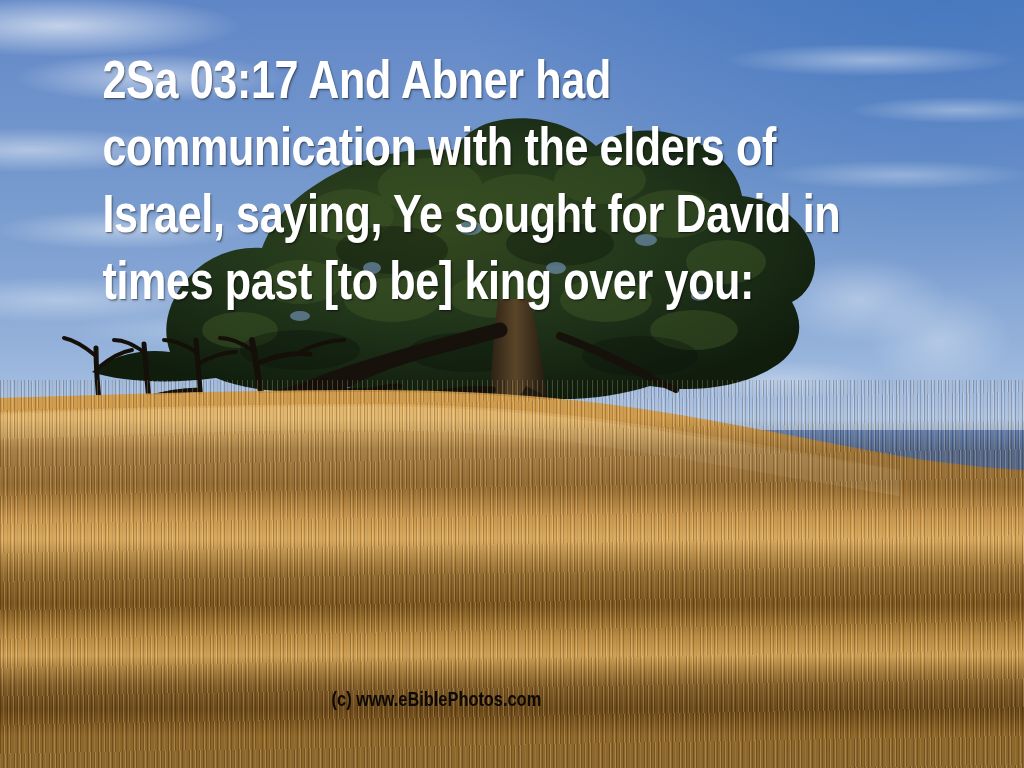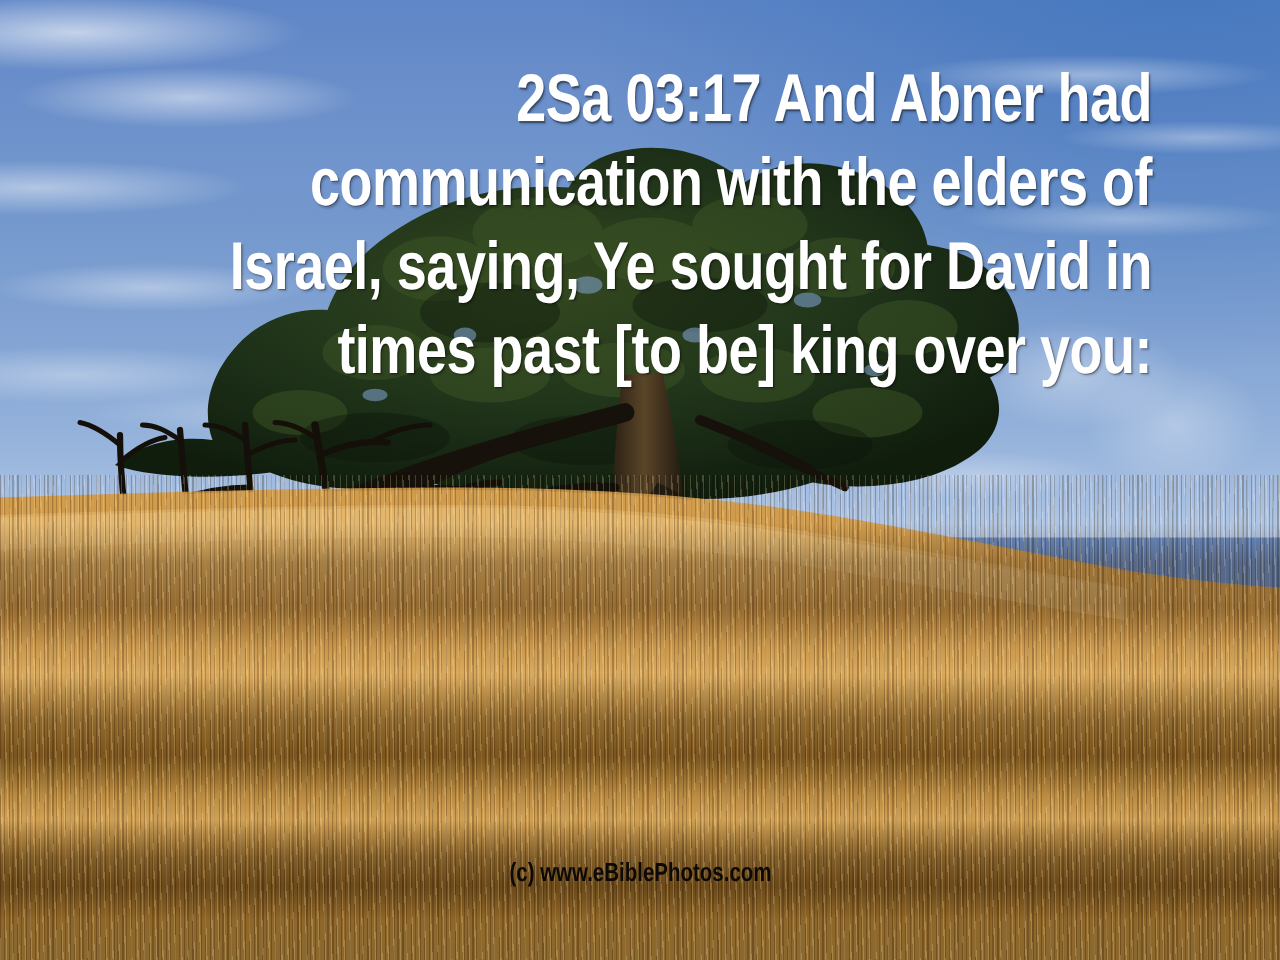--- a/index.html
+++ b/index.html
@@ -147,21 +147,21 @@
         rgba(34,20,5,0.20) 356px,
         rgba(34,20,5,0.30) 388px);
   }
 
   
   .verse-block {
     position: absolute;
     left: 0;
     top: 46px;
     width: 1024px;
-    text-align: right;
+    text-align: left;
     z-index: 40;
   }
   .verse-line {
     display: block;
     color: #ffffff;
     font-family: "Liberation Sans Narrow", "Liberation Sans", "DejaVu Sans Condensed", sans-serif;
     font-weight: 700;
     font-size: 54px;
     line-height: 67px;
     letter-spacing: -0.5px;
@@ -171,21 +171,21 @@
     text-shadow:
        1px 1px 0 rgba(0,0,0,0.30),
        2px 2px 2px rgba(0,0,0,0.22);
   }
 
   
   .watermark {
     position: absolute;
     left: 0;
     top: 688px;
-    width: 1024px;
+    width: 872px;
     text-align: center;
     z-index: 45;
   }
   .watermark-text {
     display: inline-block;
     color: #0d0906;
     font-family: "Liberation Sans Narrow", "Liberation Sans", "DejaVu Sans Condensed", sans-serif;
     font-weight: 700;
     font-size: 21px;
     line-height: 21px;

